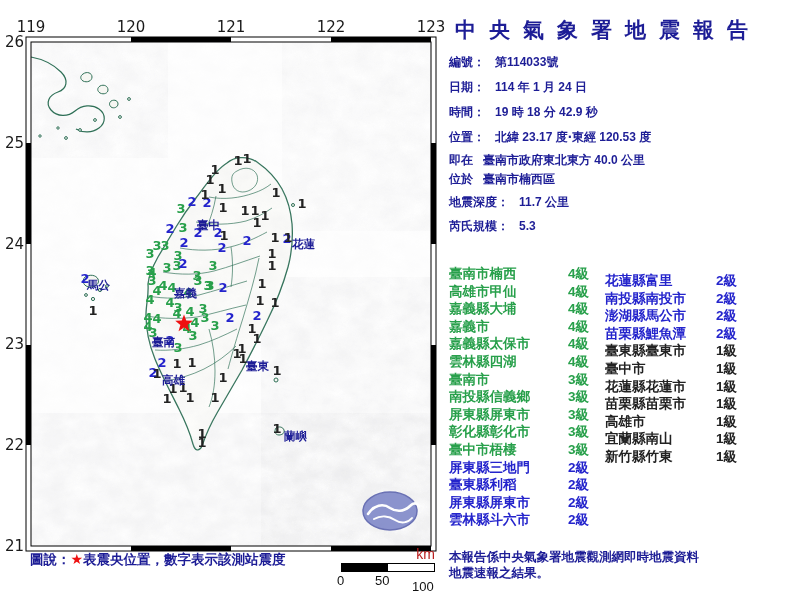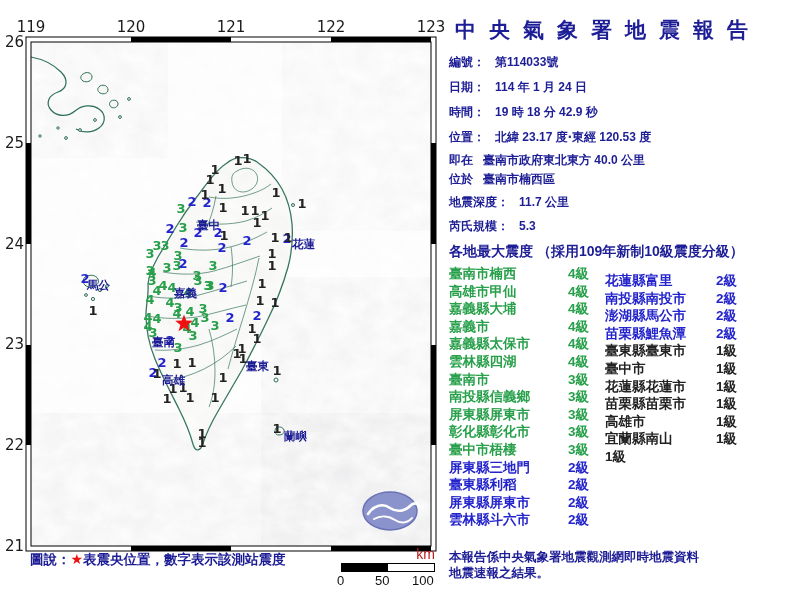--- a/index.html
+++ b/index.html
@@ -19,21 +19,21 @@
   .st1{fill:var(--dark);font-weight:bold;font-size:13px;}
   .city-label{fill:var(--navy);font-weight:bold;font-size:11.5px;}
   .legend-row{position:absolute;left:30px;top:551px;font-size:13.5px;font-weight:bold;color:var(--navy);}
   .legend-star{color:var(--red);font-size:14px;}
   .scale-wrap{position:absolute;left:336px;top:546px;width:102px;}
   .scale-km{text-align:right;font-size:14px;color:#b91c1c;padding-right:3px;}
   .scale-bar{position:relative;margin-left:5px;margin-top:1px;width:92px;height:7px;border:1px solid #000;}
   .scale-black{position:absolute;left:0;top:0;width:46px;height:7px;background:#000;}
   .scale-ticks{position:relative;height:14px;font-size:13px;color:#111;}
   .scale-ticks span{position:absolute;top:1px;}
-  .t0{left:1px;} .t50{left:39px;} .t100{left:76px;}
+  .t0{left:1px;} .t50{left:39px;} .t100{left:76px;margin-top:6px;}
   
   .r-title{position:absolute;left:7px;top:16px;font-size:21px;font-weight:bold;
     color:var(--navy);letter-spacing:13px;white-space:nowrap;}
   .fields{position:absolute;left:1px;top:0;width:350px;}
   .frow{position:absolute;left:0;font-size:12px;font-weight:bold;color:var(--navy);white-space:nowrap;}
   .flabel{margin-right:10px;}
   .iheading{position:absolute;left:1px;top:243px;font-size:14px;font-weight:bold;color:var(--navy);}
   .icols{position:absolute;left:0;top:265px;width:352px;}
   .icol{position:absolute;top:0;}
   .icol-left{left:1px;width:154px;}
@@ -301,21 +301,20 @@
     <div class="fields" id="fields">
         <div class="frow" style="top: 54px;"><span class="flabel">編號：</span><span>第114033號</span></div>
         <div class="frow" style="top: 79px;"><span class="flabel">日期：</span><span>114 年 1 月 24 日</span></div>
         <div class="frow" style="top: 104px;"><span class="flabel">時間：</span><span>19 時 18 分 42.9 秒</span></div>
         <div class="frow" style="top: 129px;"><span class="flabel">位置：</span><span>北緯 23.17 度‧東經 120.53 度</span></div>
         <div class="frow" style="top: 152px;"><span class="flabel">即在</span><span>臺南市政府東北東方 40.0 公里</span></div>
         <div class="frow" style="top: 171px;"><span class="flabel">位於</span><span>臺南市楠西區</span></div>
         <div class="frow" style="top: 194px;"><span class="flabel">地震深度：</span><span>11.7 公里</span></div>
         <div class="frow" style="top: 218px;"><span class="flabel">芮氏規模：</span><span>5.3</span></div>
       </div>
-    <div class="iheading">各地最大震度 （採用109年新制10級震度分級）</div>
     <div class="icols">
       <div class="icol icol-left" id="icolLeft">
           <div class="irow">
             <span class="iname lv4">臺南市楠西</span>
             <span class="ilevel lv4">4級</span>
           </div>
           <div class="irow">
             <span class="iname lv4">高雄市甲仙</span>
             <span class="ilevel lv4">4級</span>
           </div>
@@ -407,20 +406,21 @@
           </div>
           <div class="irow">
             <span class="iname lv1">高雄市</span>
             <span class="ilevel lv1">1級</span>
           </div>
           <div class="irow">
             <span class="iname lv1">宜蘭縣南山</span>
             <span class="ilevel lv1">1級</span>
           </div>
           <div class="irow">
+            <span class="iname lv1">新竹縣竹東</span>
             <span class="ilevel lv1">1級</span>
           </div>
         </div>
     </div>
     <div class="rfooter">
       <div>本報告係中央氣象署地震觀測網即時地震資料</div>
       <div>地震速報之結果。</div>
     </div>
   </div>
 </div>

